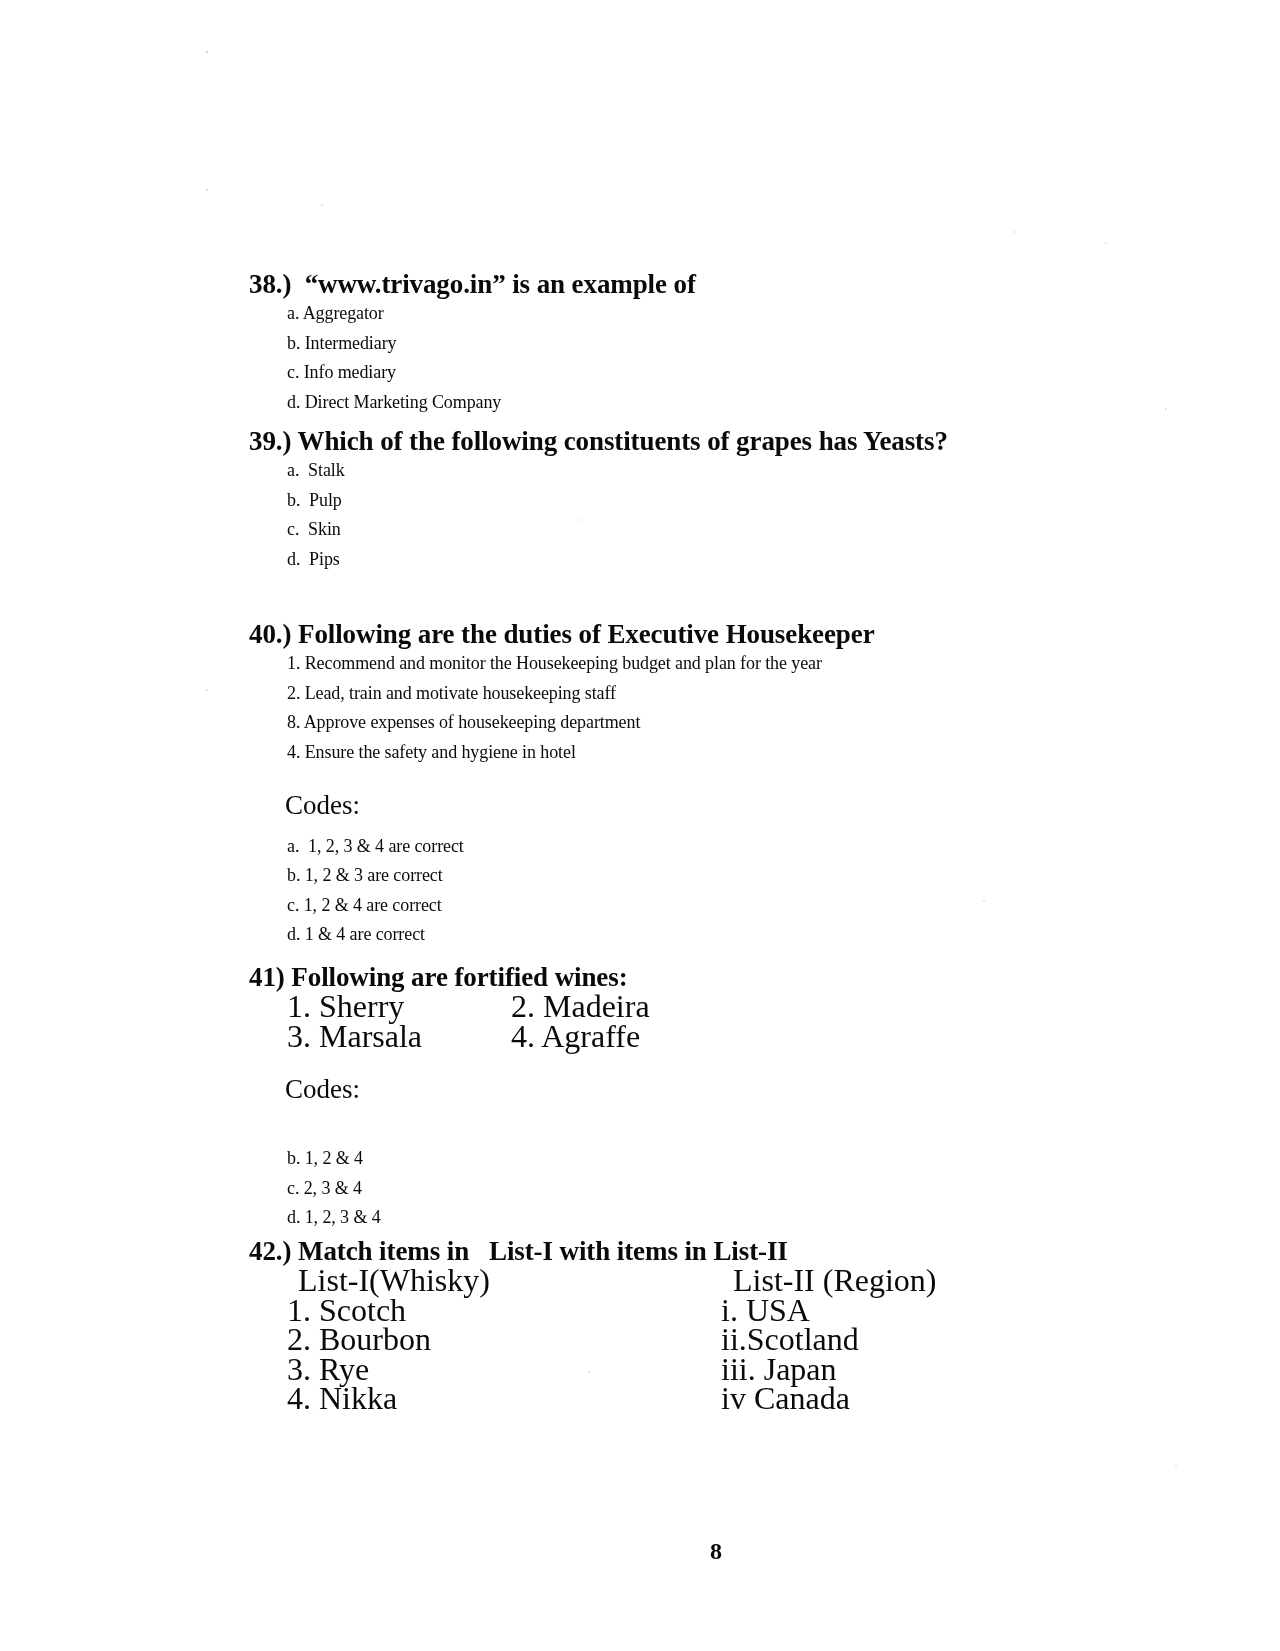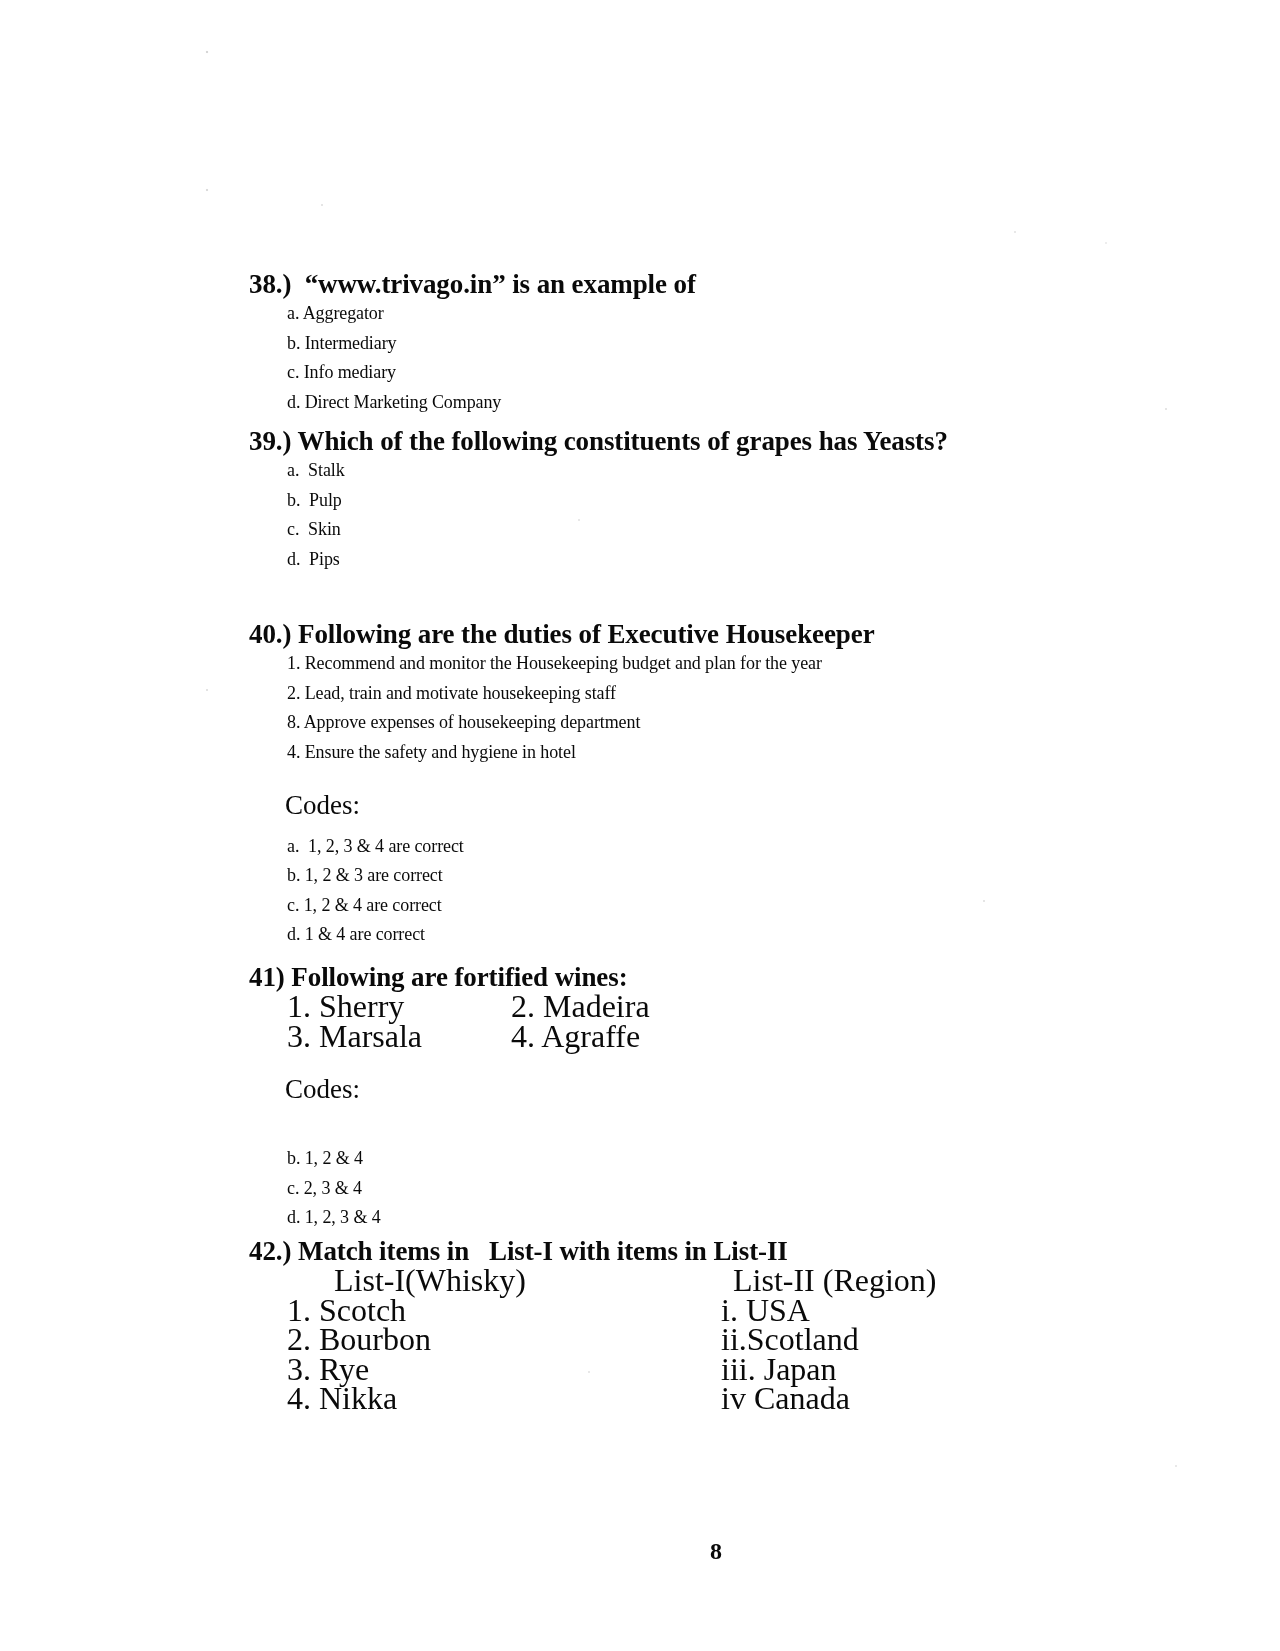--- a/index.html
+++ b/index.html
@@ -99,21 +99,20 @@
     left: 211px;
     top: 0;
   }
   .row42 .c2 {
     position: absolute;
     left: 645px;
     top: 0;
   }
   .row42-head .c1 {
     left: 222px;
-    margin-left: 36px;
   }
   .row42-head .c2 {
     left: 657px;
   }
 
   .page-number {
     position: absolute;
     left: 0;
     top: 1538px;
     width: 1280px;

